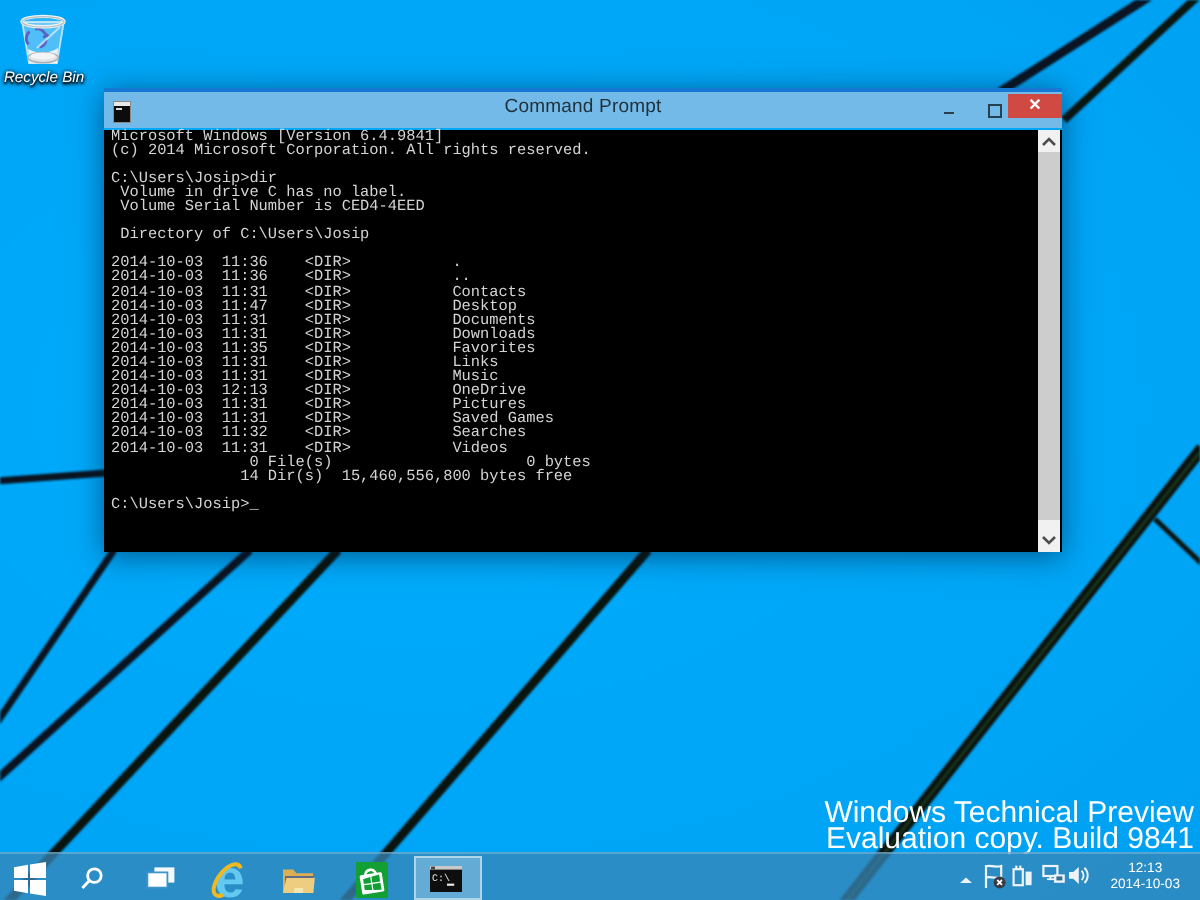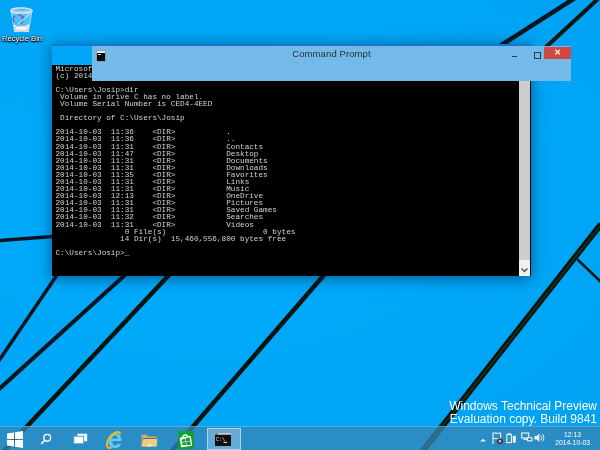--- a/index.html
+++ b/index.html
@@ -4,21 +4,21 @@
 <style>
 html,body{margin:0;padding:0;}
 #stage{position:relative;width:600px;height:450px;overflow:hidden;
   background:radial-gradient(120% 100% at 35% 45%, #00acfc 0%, #00a5f6 55%, #0099e9 100%);
   font-family:"Liberation Sans",sans-serif;}
 #beams{position:absolute;left:0;top:0;}
 
 #win{position:absolute;left:52px;top:44px;width:479px;height:232px;
   box-shadow:0 2px 14px rgba(0,25,55,0.55);}
 #accent{position:absolute;left:0;top:0;width:479px;height:1.5px;background:#1478d4;}
-#titlebar{position:absolute;left:0;top:2px;width:479px;height:35px;background:#74bae9;margin-left:40px;}
+#titlebar{position:absolute;left:0;top:2px;width:479px;height:18px;background:#74bae9;}
 #ttext{position:absolute;left:0;top:1.8px;width:100%;text-align:center;
   font-size:9.5px;color:#20323c;letter-spacing:0.1px;}
 #ticon{position:absolute;left:5px;top:5px;width:8px;height:8px;background:#0c0c0c;
   border-top:2px solid #e8e8e8;box-shadow:0 0 0 0.5px #888;}
 #ticon:after{content:"";position:absolute;left:1px;top:1px;width:3px;height:1px;background:#ddd;}
 #minb{position:absolute;left:420px;top:9.5px;width:5px;height:1.5px;background:#25404e;}
 #maxb{position:absolute;left:441.5px;top:6px;width:5.5px;height:4.5px;border:1.1px solid #25404e;border-top-width:1.6px;}
 #closeb{position:absolute;left:452px;top:0.5px;width:27px;height:12px;background:#d04a43;
   color:#fff;font-size:8px;text-align:center;line-height:12px;font-weight:bold;}
 #console{position:absolute;left:0;top:20.5px;width:479px;height:211.5px;background:#000;}
@@ -29,26 +29,26 @@
 #sbar{position:absolute;right:1px;top:20.5px;width:11px;height:211.5px;background:#f1f1f1;}
 #sthumb{position:absolute;left:0;top:11px;width:11px;height:184px;background:#cdcdcd;}
 
 #taskbar{position:absolute;left:0;top:426px;width:600px;height:24px;
   background:rgba(56,134,182,0.75);border-top:0.5px solid rgba(255,255,255,0.22);box-sizing:border-box;}
 #cmdbtn{position:absolute;left:207px;top:1px;width:34px;height:22px;
   background:rgba(180,212,236,0.42);border:1px solid rgba(235,245,252,0.55);box-sizing:border-box;}
 
 #clock{position:absolute;right:10px;top:4px;text-align:center;color:#fff;font-size:6.8px;line-height:7.5px;}
 
-#rb{position:absolute;left:0px;top:4px;width:44px;height:42px;text-align:center;}
+#rb{position:absolute;left:0px;top:4px;width:44px;height:42px;text-align:center;font-style:italic;}
 #rblabel{position:absolute;top:29.5px;width:44px;color:#fff;font-size:7.6px;
   text-shadow:0 0 2px #000,0 1px 2px #000,0 1px 1px #000;}
 
 #buildtxt{position:absolute;right:3px;top:400px;text-align:right;color:#fff;
-  font-size:12px;line-height:13.2px;}
+  font-size:15px;line-height:13.2px;}
 </style>
 </head>
 <body>
 <div id="stage">
 
   <svg id="beams" width="600" height="450" style="filter:blur(0.55px);">
     <g stroke-linecap="butt">
       <line x1="575" y1="-2" x2="500" y2="46" stroke="#0a1422" stroke-width="4.5"></line>
       <line x1="599" y1="-2" x2="532" y2="60" stroke="#0a1610" stroke-width="4"></line>
       <line x1="601" y1="224" x2="422" y2="452" stroke="#0a140e" stroke-width="6"></line>

